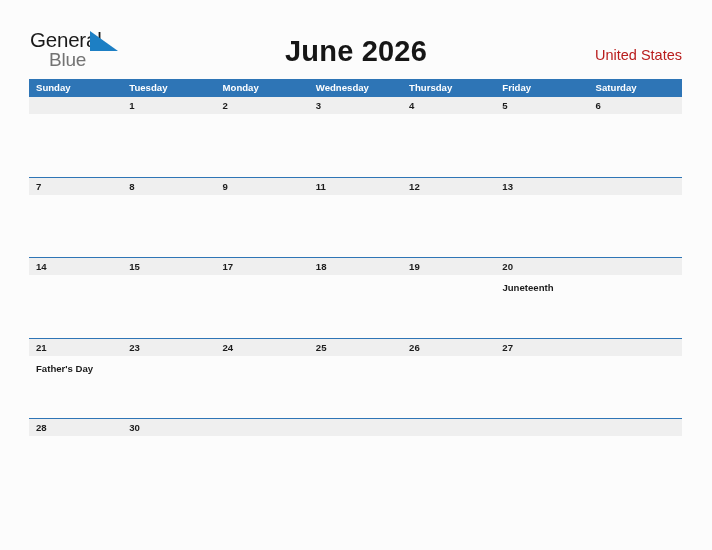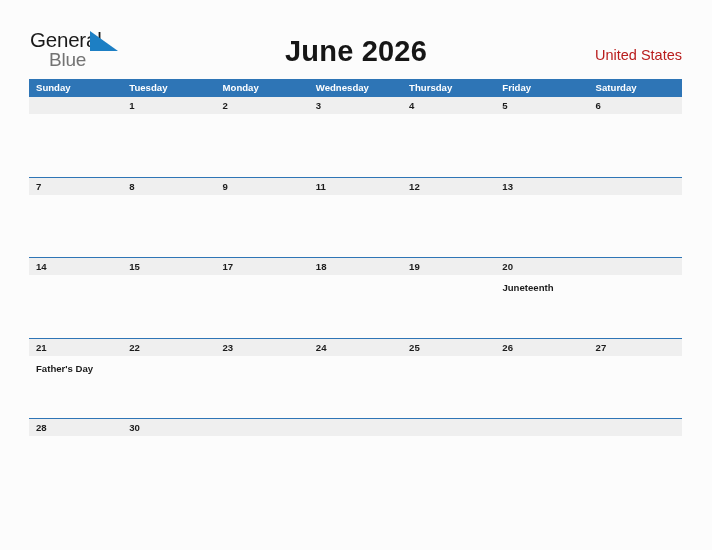--- a/index.html
+++ b/index.html
@@ -252,21 +252,20 @@
       <div class="event-cell"><span class="event-text"></span></div>
       <div class="event-cell"><span class="event-text"></span></div>
       <div class="event-cell"><span class="event-text">Juneteenth</span></div>
       <div class="event-cell"><span class="event-text"></span></div>
     </div>
   </div>
 
   <div class="week-row">
     <div class="date-band">
       <div class="date-band-cell">21</div>
-      <div class="date-band-cell">22</div>
       <div class="date-band-cell">23</div>
       <div class="date-band-cell">24</div>
       <div class="date-band-cell">25</div>
       <div class="date-band-cell">26</div>
       <div class="date-band-cell">27</div>
     </div>
     <div class="event-band">
       <div class="event-cell"><span class="event-text">Father's Day</span></div>
       <div class="event-cell"><span class="event-text"></span></div>
       <div class="event-cell"><span class="event-text"></span></div>

